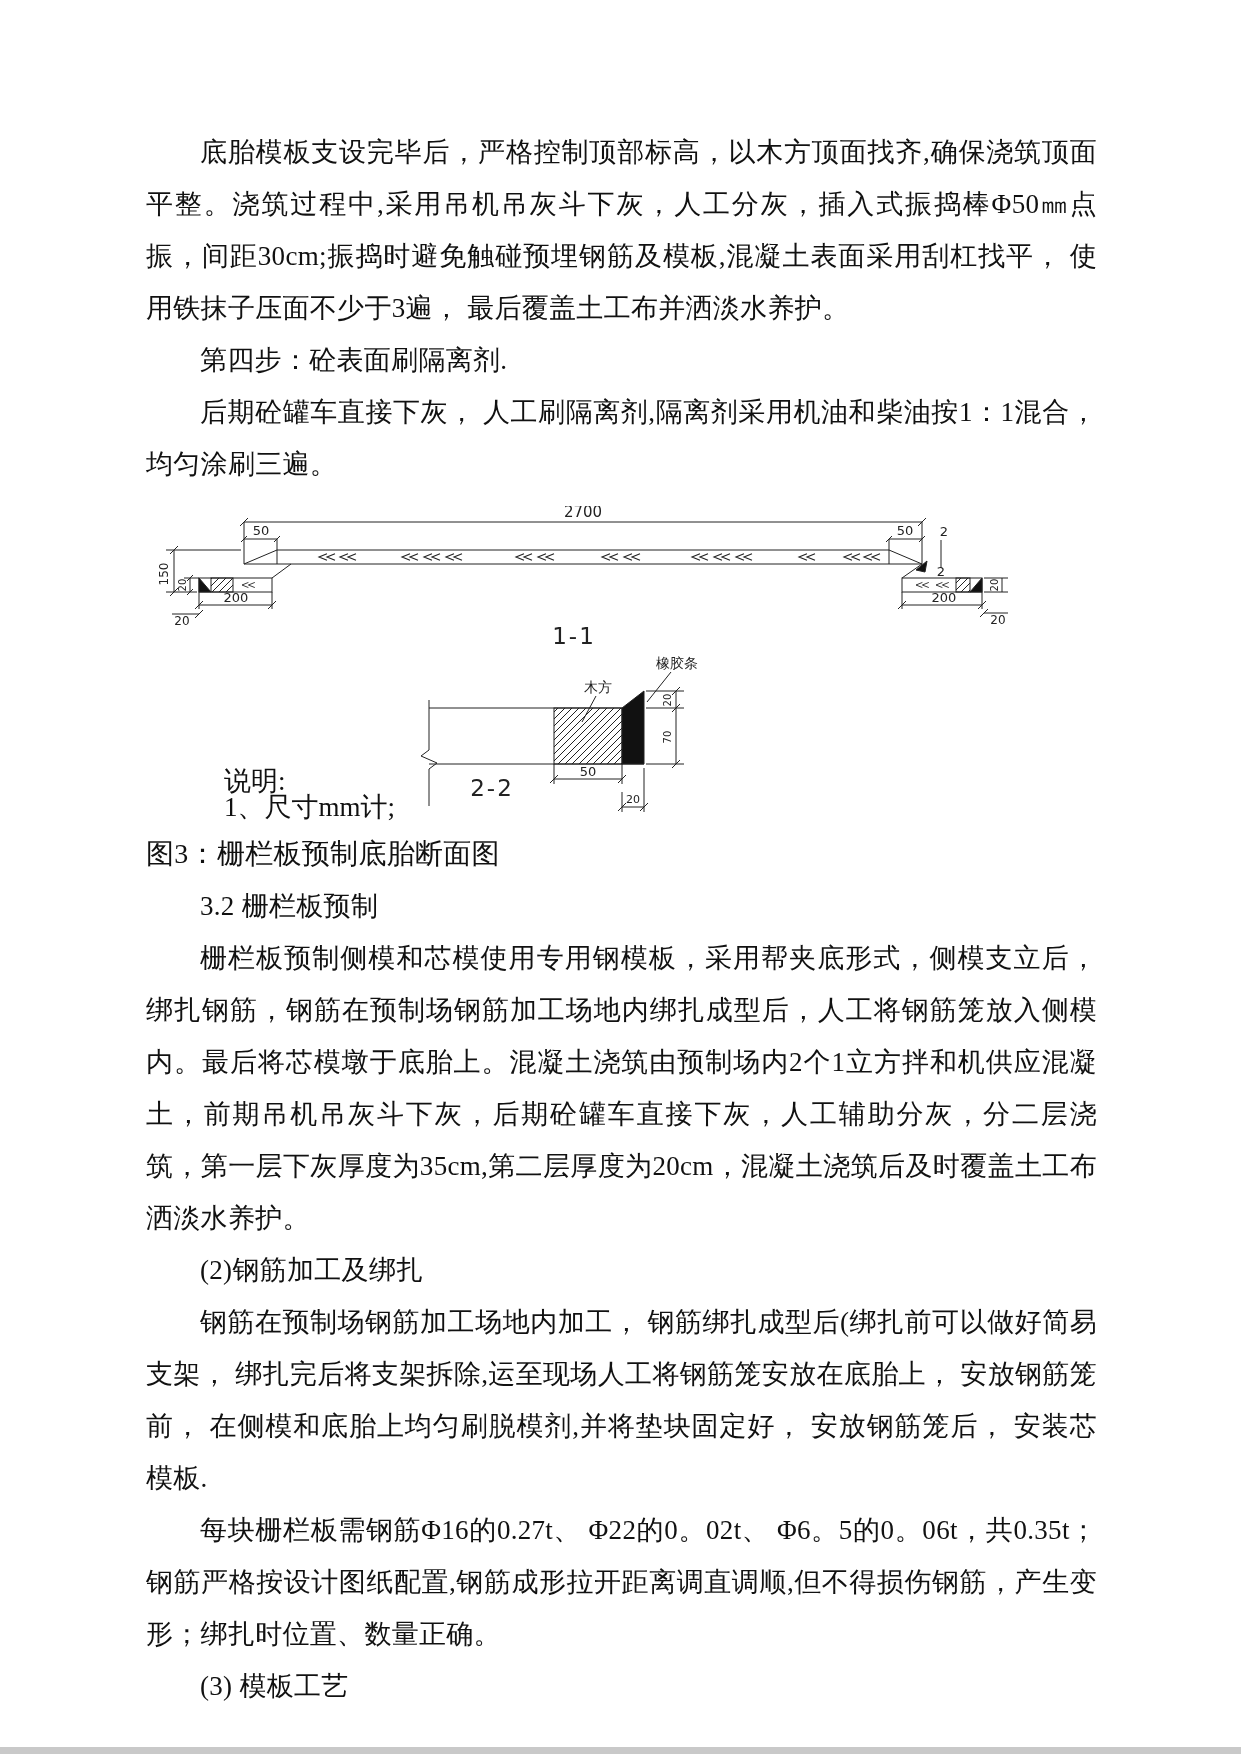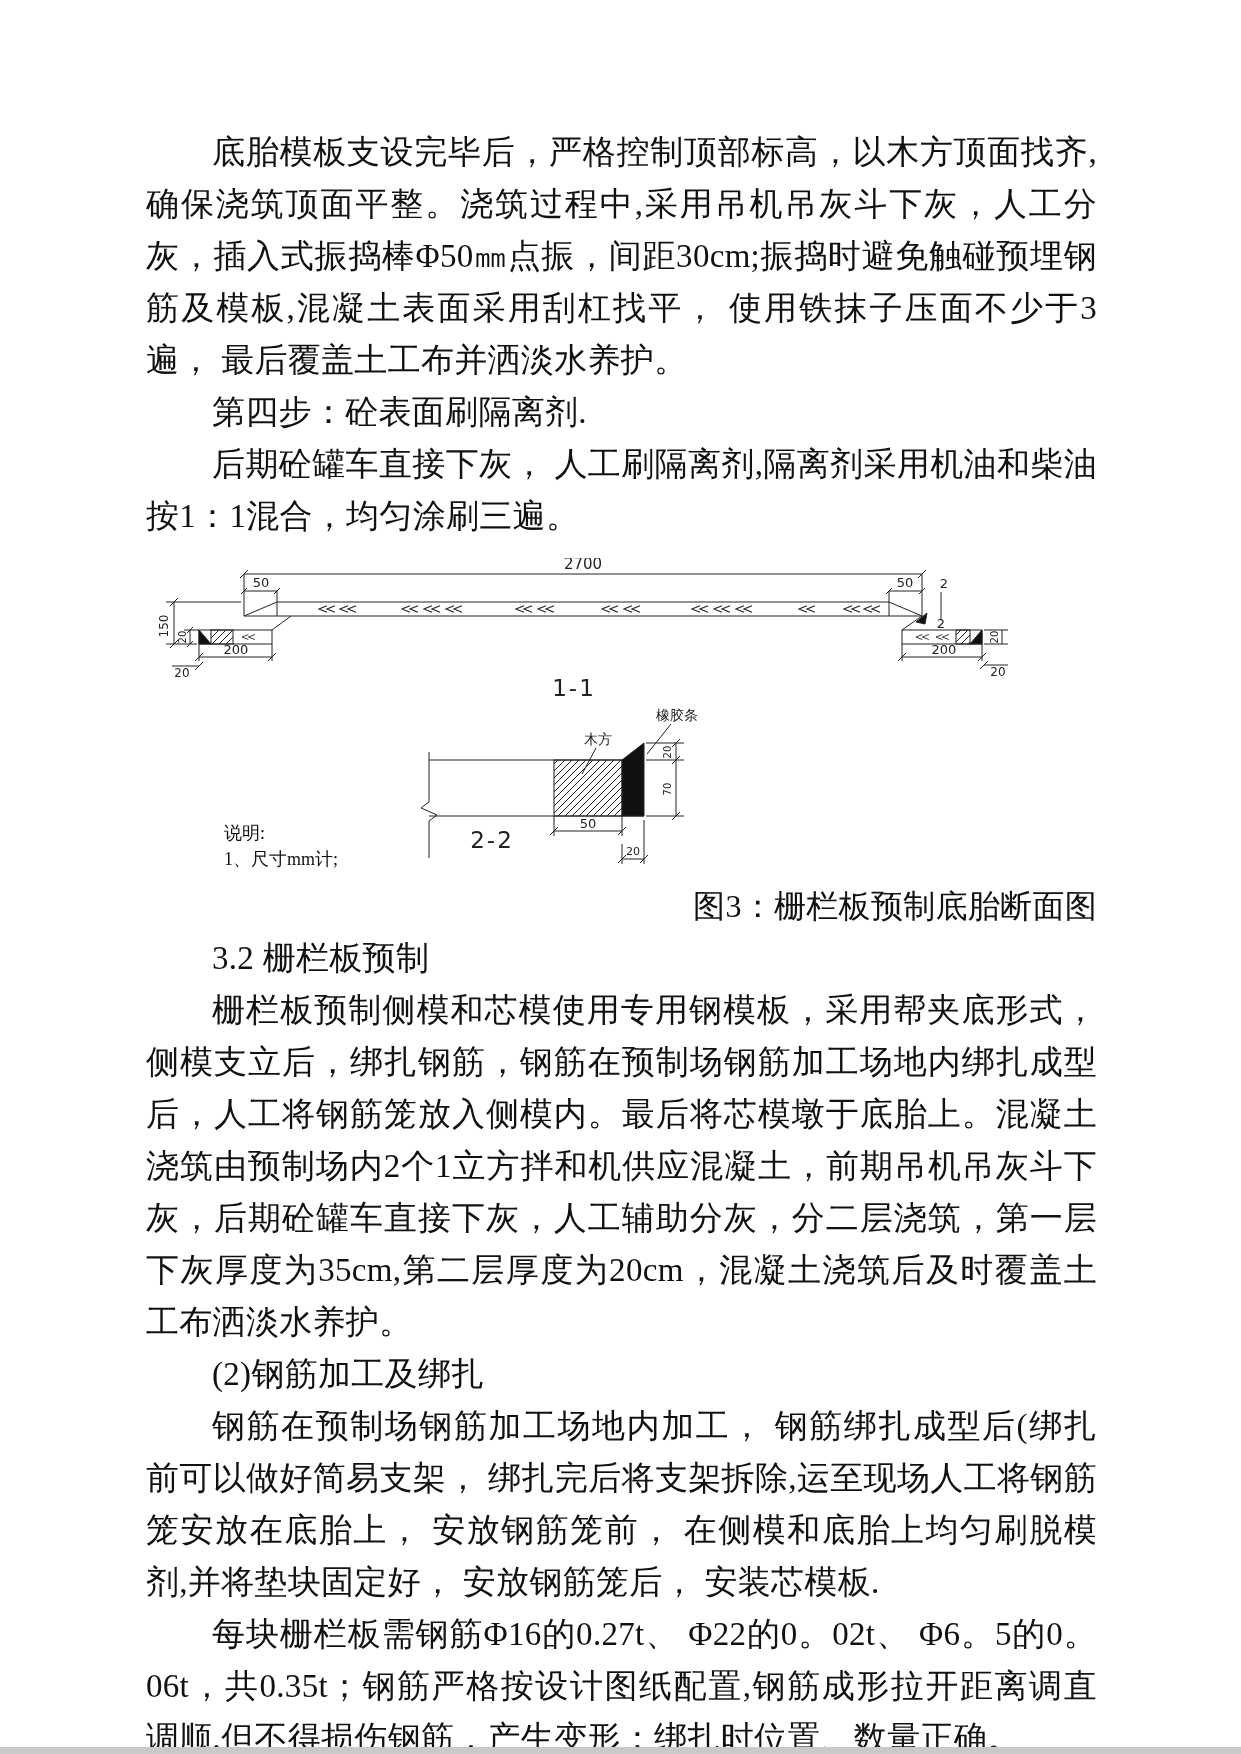--- a/index.html
+++ b/index.html
@@ -9,39 +9,39 @@
     margin:0 auto;
     background:#ffffff;
     box-sizing:border-box;
     padding:126px 144px 0 146px;
     font-family:"Liberation Serif","DejaVu Serif",serif;
     color:#111;
     overflow:hidden;
   }
   .para{
     margin:0;
-    font-size:33px;
+    font-size:27px;
     line-height:52px;
     text-align:justify;
     text-indent:2em;
     letter-spacing:0.3px;
   }
   .fig{margin:16px 0 0 -2px;}
   .fig svg text{font-family:"DejaVu Sans","Liberation Sans",sans-serif;fill:#222;}
   .notes{
     margin:-52px 0 0 78px;
-    font-size:18px;
+    font-size:27px;
     line-height:26px;
   }
   .notes div{white-space:nowrap;}
   .caption{
     margin:8px 0 0 0;
-    font-size:32px;
+    font-size:28px;
     line-height:52px;
-    text-align:right;
+    text-align:left;
     text-indent:0;
   }
   .page-edge{
     position:absolute;left:0;bottom:0;width:100%;height:7px;
     background:#c9c9c9;
   }
   svg line, svg polyline, svg path{stroke:#222;fill:none;}
   svg polygon{stroke:#222;}
 </style>
 </head>

